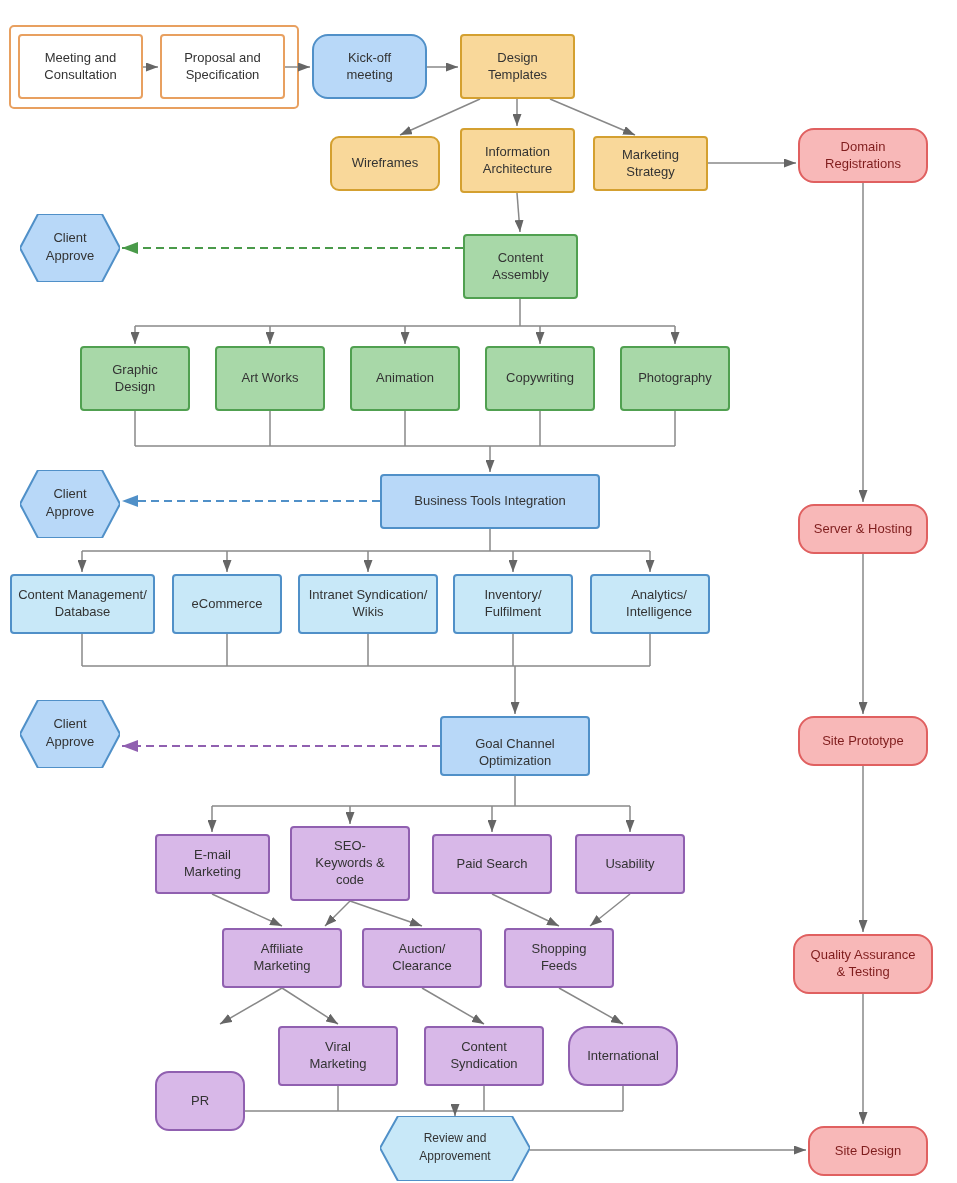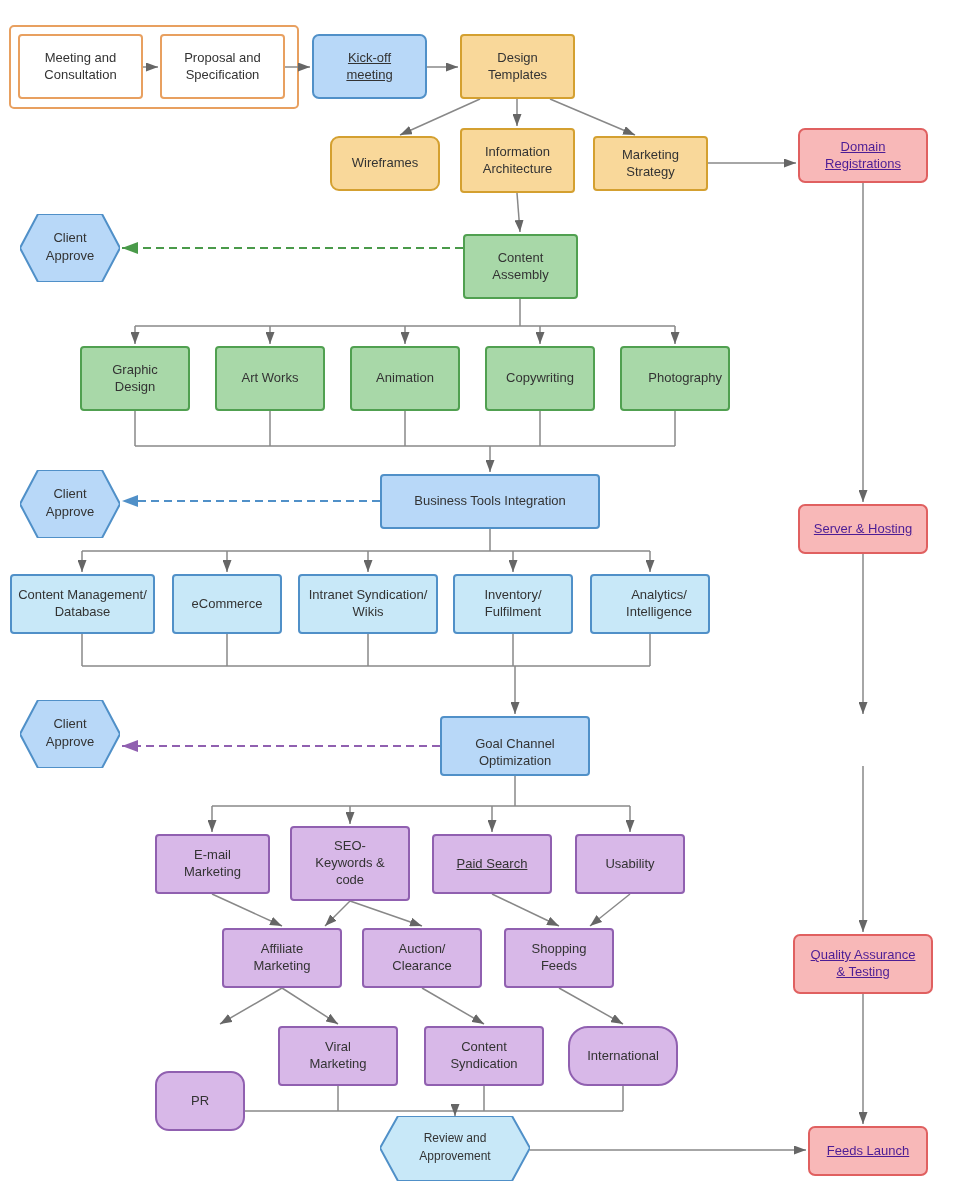--- a/index.html
+++ b/index.html
@@ -46,35 +46,35 @@
       color: #333;
     }
     .green-fill {
       background: #a8d8a8;
       border-color: #50a050;
       color: #333;
     }
     .pink-fill {
       background: #f8b8b8;
       border-color: #e06060;
-      color: #4c1d95;
+      color: #7f1d1d;
     }
     .purple-fill {
       background: #d8b8e8;
       border-color: #9060b0;
       color: #333;
     }
     .light-blue-fill {
       background: #c8e8f8;
       border-color: #5090c8;
       color: #333;
     }
     
     .rect { border-radius: 4px; }
-    .rounded { border-radius: 7px; text-decoration: underline; }
+    .rounded { border-radius: 16px; }
     
     .arrows-svg {
       position: absolute;
       top: 0;
       left: 0;
       width: 957px;
       height: 1183px;
       pointer-events: none;
     }
     
@@ -244,21 +244,21 @@
   </div>
   <div class="node green-fill rect" style="left:215px;top:330px;width:110px;height:65px;">
     <span>Art Works</span>
   </div>
   <div class="node green-fill rect" style="left:350px;top:330px;width:110px;height:65px;">
     <span>Animation</span>
   </div>
   <div class="node green-fill rect" style="left:485px;top:330px;width:110px;height:65px;">
     <span>Copywriting</span>
   </div>
-  <div class="node green-fill rect" style="left:620px;top:330px;width:110px;height:65px;justify-content:flex-end;">
+  <div class="node green-fill rect" style="left:620px;top:330px;width:110px;height:65px;">
     <span>Photography</span>
   </div>
 
   <div style="position:absolute;left:20px;top:454px;width:100px;height:68px;">
     <svg width="100" height="68" viewBox="0 0 100 68">
       <polygon points="18,0 82,0 100,34 82,68 18,68 0,34" fill="#b8d8f8" stroke="#5090c8" stroke-width="2"></polygon>
       <text x="50" y="28" text-anchor="middle" font-size="13" font-family="Arial" fill="#333">Client</text>
       <text x="50" y="46" text-anchor="middle" font-size="13" font-family="Arial" fill="#333">Approve</text>
     </svg>
   </div>
@@ -292,28 +292,31 @@
       <polygon points="18,0 82,0 100,34 82,68 18,68 0,34" fill="#b8d8f8" stroke="#5090c8" stroke-width="2"></polygon>
       <text x="50" y="28" text-anchor="middle" font-size="13" font-family="Arial" fill="#333">Client</text>
       <text x="50" y="46" text-anchor="middle" font-size="13" font-family="Arial" fill="#333">Approve</text>
     </svg>
   </div>
 
   <div class="node blue-fill rect" style="left:440px;top:700px;width:150px;height:60px;align-items:flex-end;">
     <span>Goal Channel<br>Optimization</span>
   </div>
 
+  <div class="node pink-fill rounded" style="left:798px;top:700px;width:130px;height:50px;">
+    <span>Site Prototype</span>
+  </div>
 
   <div class="node purple-fill rect" style="left:155px;top:818px;width:115px;height:60px;">
     <span>E-mail<br>Marketing</span>
   </div>
   <div class="node purple-fill rect" style="left:290px;top:810px;width:120px;height:75px;">
     <span>SEO-<br>Keywords &amp;<br>code</span>
   </div>
-  <div class="node purple-fill rect" style="left:432px;top:818px;width:120px;height:60px;text-decoration:underline;">
+  <div class="node purple-fill rect" style="left:432px;top:818px;width:120px;height:60px;">
     <span>Paid Search</span>
   </div>
   <div class="node purple-fill rect" style="left:575px;top:818px;width:110px;height:60px;">
     <span>Usability</span>
   </div>
 
   <div class="node purple-fill rect" style="left:222px;top:912px;width:120px;height:60px;">
     <span>Affiliate<br>Marketing</span>
   </div>
   <div class="node purple-fill rect" style="left:362px;top:912px;width:120px;height:60px;">
@@ -342,15 +345,15 @@
 
   <div style="position:absolute;left:380px;top:1100px;width:150px;height:65px;">
     <svg width="150" height="65" viewBox="0 0 150 65">
       <polygon points="18,0 132,0 150,32 132,65 18,65 0,32" fill="#c8e8f8" stroke="#5090c8" stroke-width="2"></polygon>
       <text x="75" y="26" text-anchor="middle" font-size="12" font-family="Arial" fill="#333">Review and</text>
       <text x="75" y="44" text-anchor="middle" font-size="12" font-family="Arial" fill="#333">Approvement</text>
     </svg>
   </div>
 
   <div class="node pink-fill rounded" style="left:808px;top:1110px;width:120px;height:50px;">
-    <span>Feeds Launch</span>
+    <span>Site Design</span>
   </div>
 </div>
 
 </body></html>

